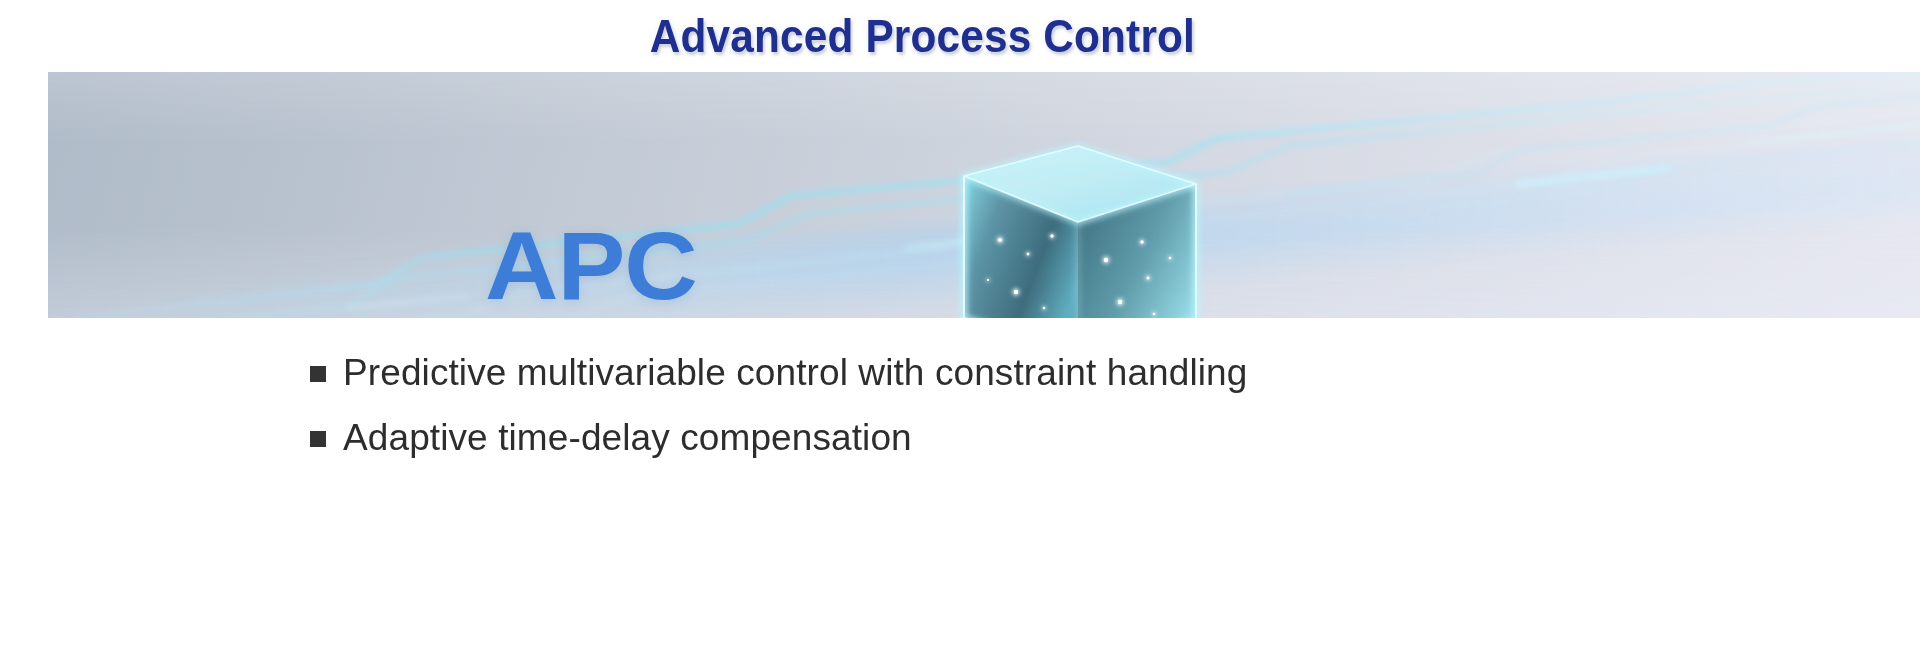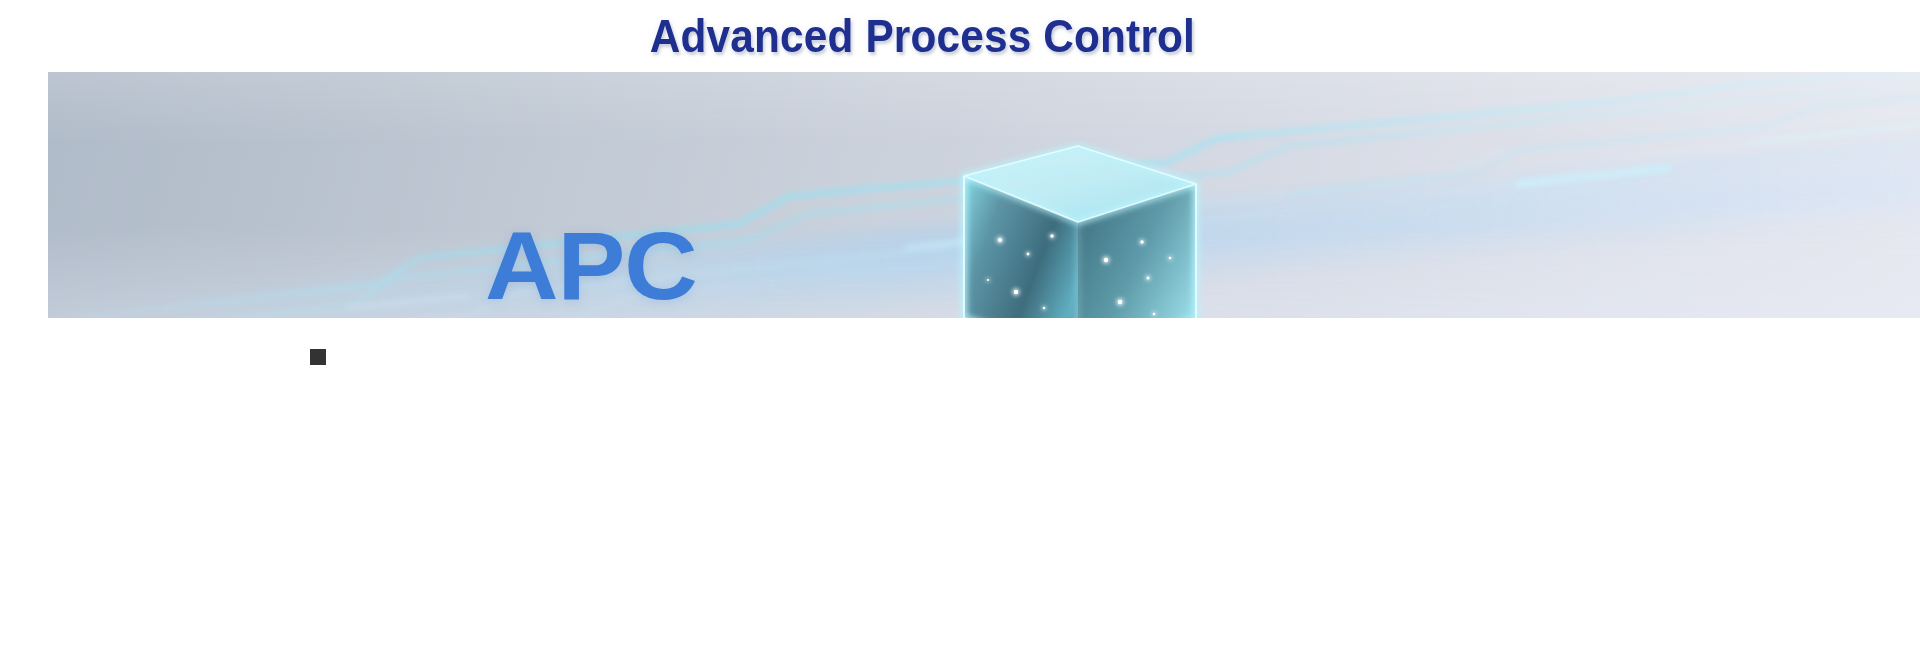--- a/index.html
+++ b/index.html
@@ -245,18 +245,23 @@
           </g>
         </g>
       </svg>
     </div>
   </div>
 
   <div class="bullets">
 
     <div class="bullet">
       <span class="marker"></span>
+      <span class="btext">Predictive multivariable control with constraint handling</span>
     </div>
 
+    <div class="bullet">
+      <span class="marker"></span>
+      <span class="btext">Adaptive time-delay compensation</span>
+    </div>
 
 
   </div>
 </div>
 
 </body></html>

